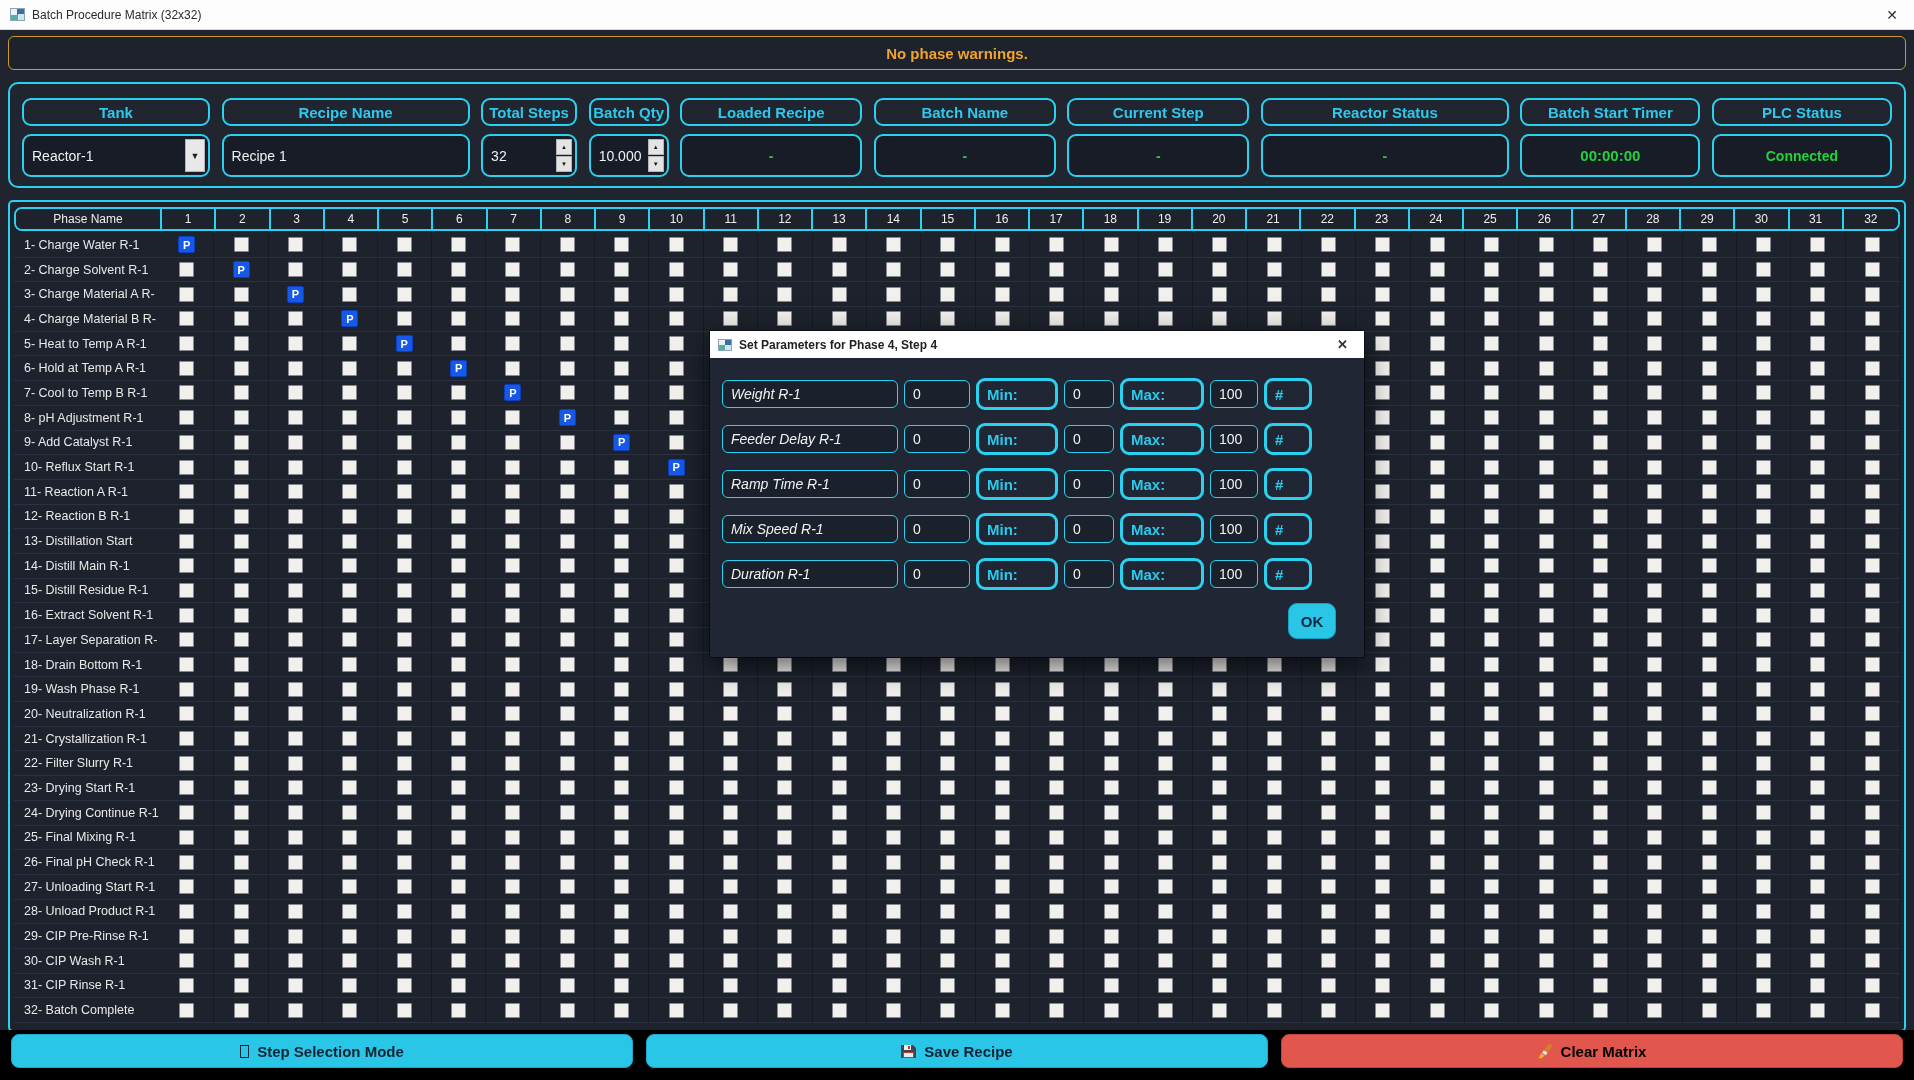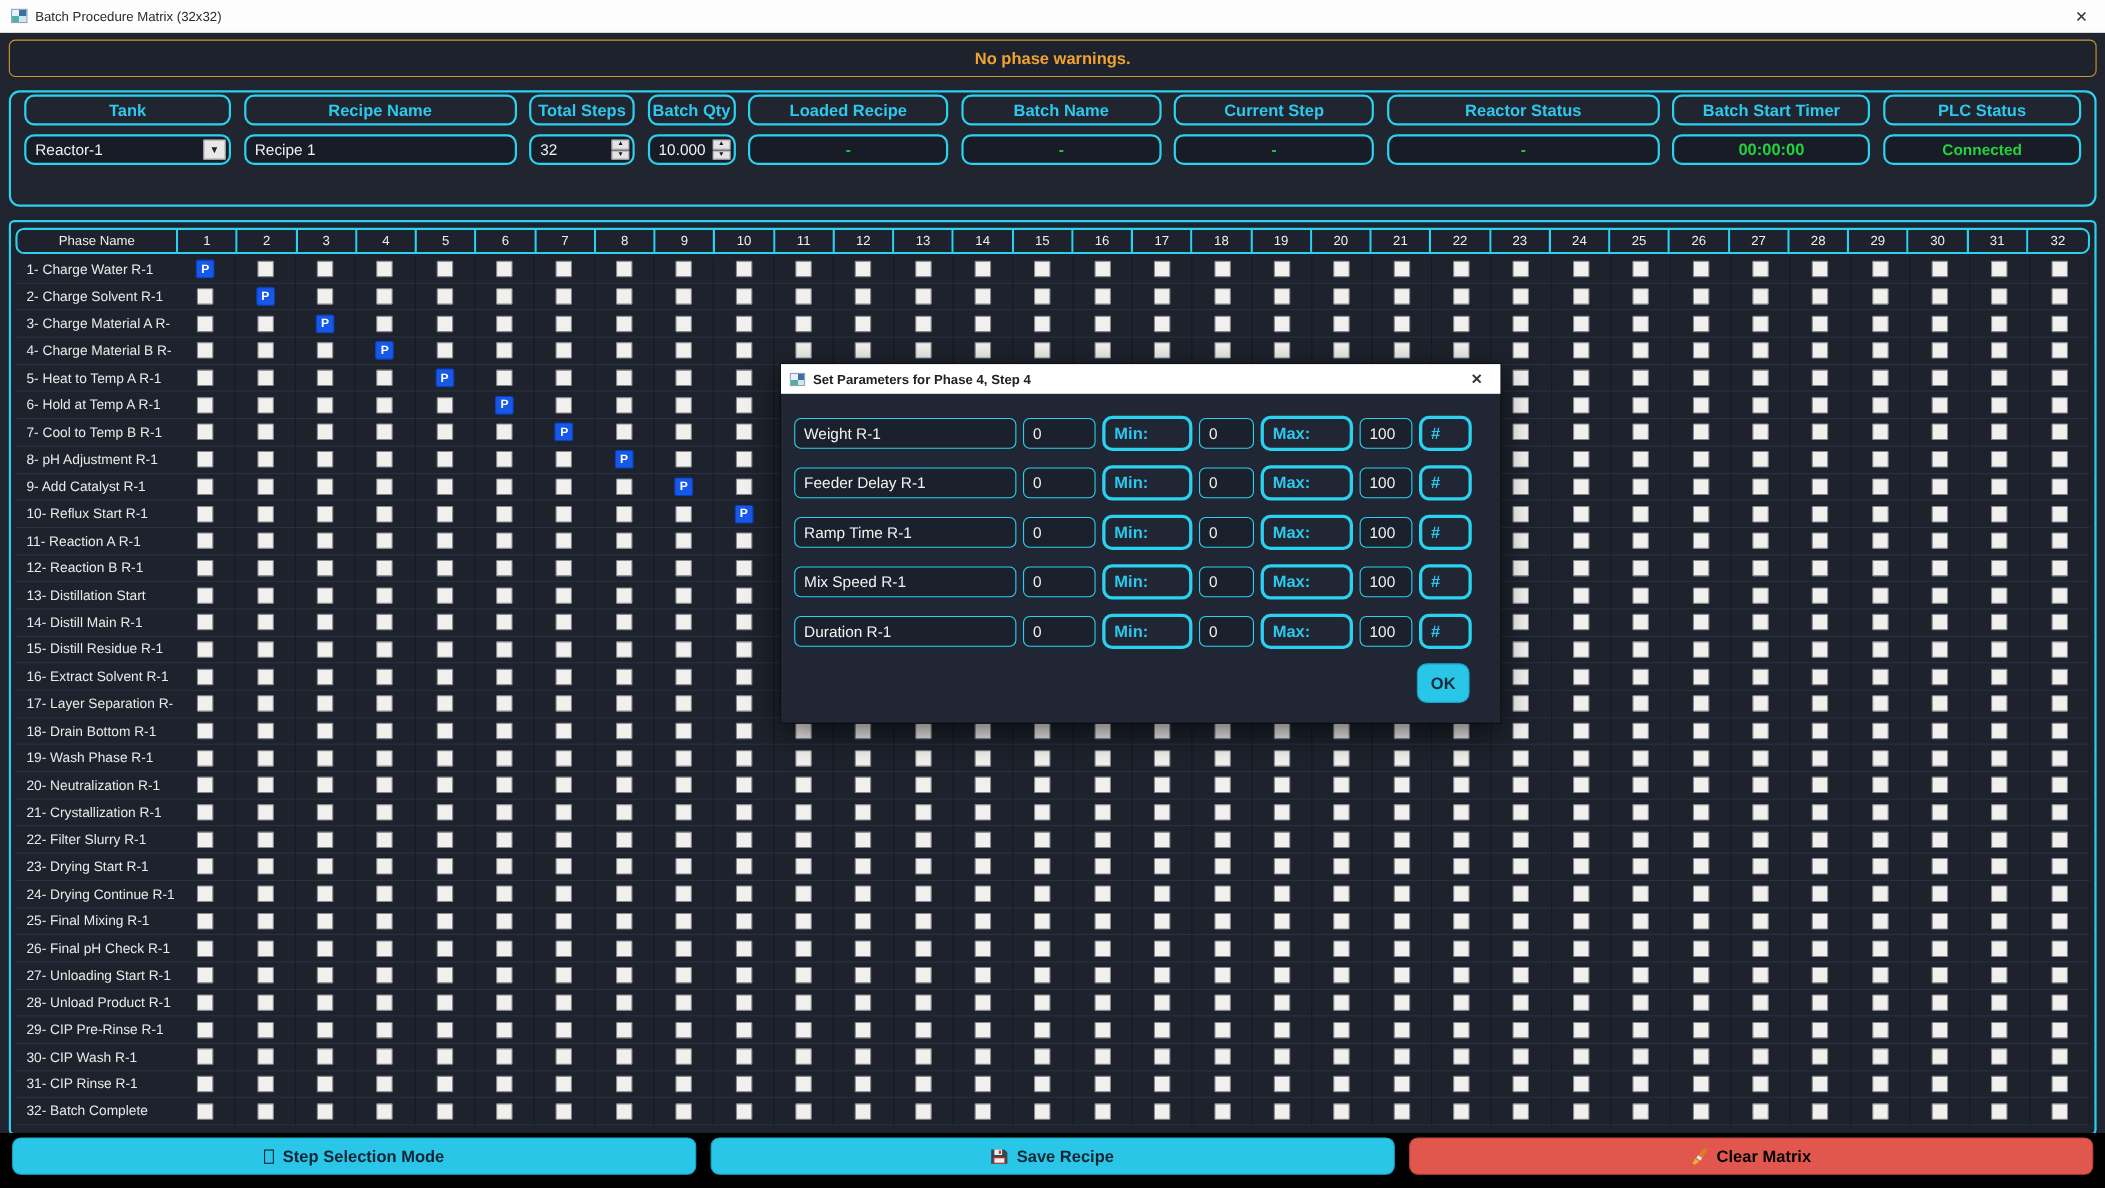--- a/index.html
+++ b/index.html
@@ -25,30 +25,30 @@
   .banner {
     margin:6px 8px 0; height:34px; border:1px solid #cf9731; border-radius:6px;
     display:flex; align-items:center; justify-content:center;
     color:#f0a42e; font-weight:bold; font-size:15px; background:#1d222c;
   }
 
   
   .header-panel {
     margin:12px 8px 12px; height:106px; border:2px solid #2bd2f0; border-radius:10px;
     background:#20252f; display:flex; justify-content:space-between;
-    padding:2px 12px 0; gap:10px;
+    padding:14px 12px 0; gap:10px;
   }
   .field { display:flex; flex-direction:column; gap:8px; flex:none; }
   .field-label {
     height:28px; border:2px solid #2bd2f0; border-radius:9px; color:#2cc9ec;
     font-weight:bold; font-size:15px; display:flex; align-items:center; justify-content:center;
     padding:0 6px; white-space:nowrap;
   }
   .field-value {
-    height:28px; border:2px solid #2bd2f0; border-radius:9px; background:#171c26;
+    height:43px; border:2px solid #2bd2f0; border-radius:9px; background:#171c26;
     color:#f0f0f0; font-size:14px; display:flex; align-items:center; padding:0 8px;
     position:relative; white-space:nowrap;
   }
   .field-value.status { justify-content:center; font-weight:bold; color:#22d33e; font-size:14px; }
   .field-value.timer  { justify-content:center; font-weight:bold; color:#22d33e; font-size:15px; }
   .dd-btn {
     position:absolute; right:3px; top:3px; bottom:3px; width:20px; background:#e8e8e8;
     border:1px solid #b5b5b5; display:flex; align-items:center; justify-content:center;
     color:#222; font-size:9px;
   }
@@ -101,21 +101,21 @@
     height:27px; background:#ffffff; display:flex; align-items:center; padding:0 8px;font-weight:bold;
   }
   .dialog-titlebar .title { font-size:12px; color:#222; }
   .dlg-close { margin-left:auto; color:#333; font-size:13px; padding:0 8px; }
   .dialog-body { padding:20px 0 18px 12px; }
   .param-row { display:flex; align-items:center; gap:6px; margin-bottom:13px; height:32px; }
   .p-name, .p-val {
     height:28px; border:1.5px solid #2bd2f0; border-radius:6px; background:#1b212c;
     color:#f2f2f2; font-size:14px; display:flex; align-items:center; padding:0 8px;
   }
-  .p-name { width:202px; }
+  .p-name { width:176px;font-style:italic; }
   .p-val  { width:66px; }
   .p-val.small { width:50px; }
   .p-val.max { width:48px; }
   .p-tag {
     height:32px; border:3px solid #2bd2f0; border-radius:9px; color:#2cc9ec;
     font-weight:bold; font-size:15px; display:flex; align-items:center; padding:0 8px;
     background:#202634;
   }
   .p-tag.min { width:82px; }
   .p-tag.max { width:84px; }

